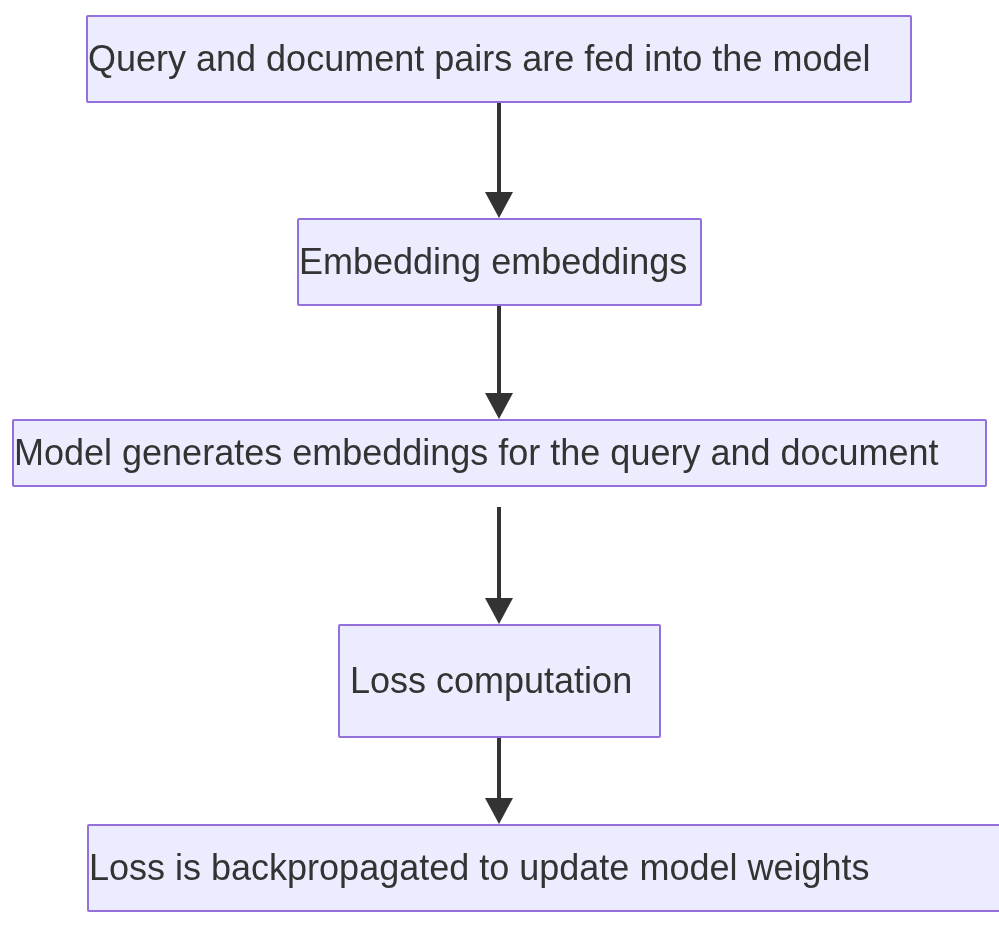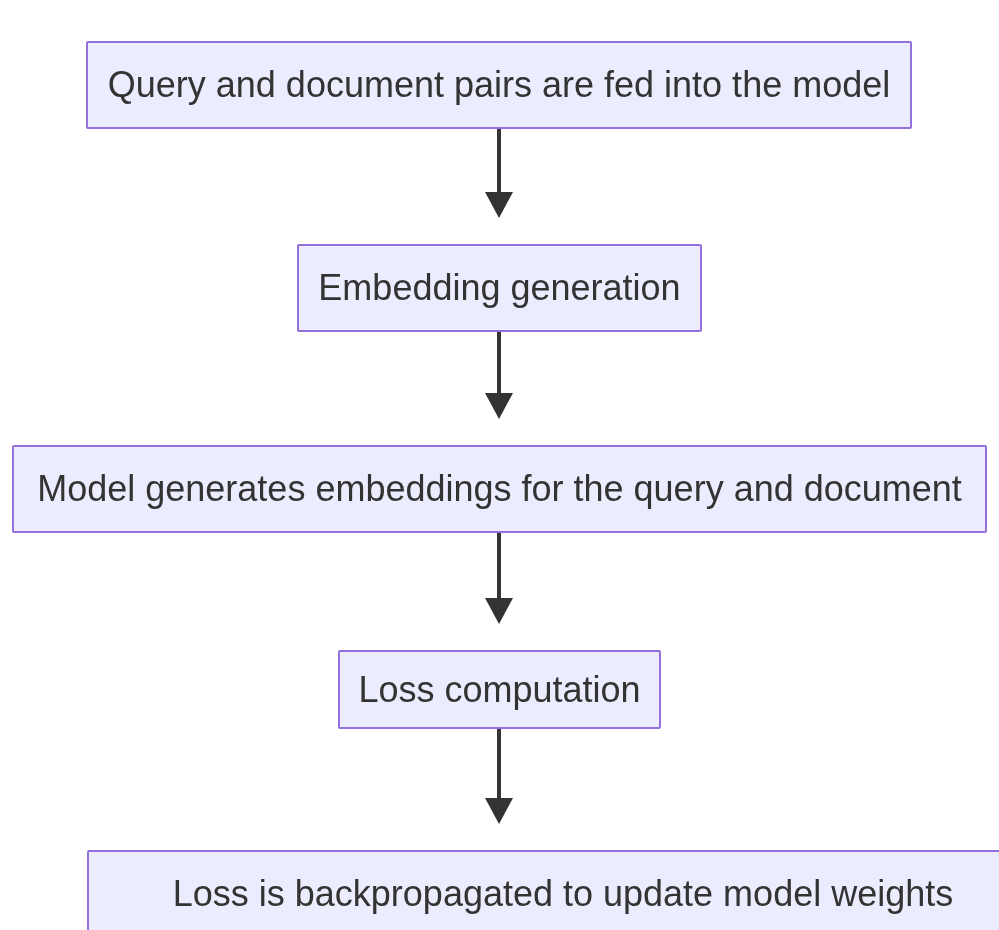--- a/index.html
+++ b/index.html
@@ -17,35 +17,34 @@
     overflow: hidden;
   }
   .node {
     position: absolute;
     box-sizing: border-box;
     background: var(--node-fill, #ECECFF);
     border: 2px solid var(--node-border, #9370DB);
     border-radius: 2px;
     display: flex;
     align-items: center;
-    justify-content: center;
+    justify-content: flex-start;
     z-index: 2;
-    margin-top: 26px;
   }
   .node span {
     font-size: 36px;
     line-height: 1.2;
     color: var(--text, #333333);
     white-space: nowrap;
     text-align: center;
   }
   .node-1 { left: 86px;  top: 15px;  width: 826px; height: 88px; }
   .node-2 { left: 297px; top: 218px; width: 405px; height: 88px; }
-  .node-3 { left: 12px;  top: 419px; width: 975px; height: 88px; }
-  .node-4 { left: 338px; top: 624px; width: 323px; height: 79px; }
+  .node-3 { left: 12px;  top: 419px; width: 975px; height: 68px; }
+  .node-4 { left: 338px; top: 624px; width: 323px; height: 114px; padding-left: 10px; }
   .node-5 { left: 87px;  top: 824px; width: 952px; height: 88px; }
 
   .edge {
     position: absolute;
     left: 485px;
     width: 28px;
     z-index: 1;
   }
   .edge .shaft {
     position: absolute;
@@ -78,21 +77,21 @@
   <div class="node node-1">
     <span>Query and document pairs are fed into the model</span>
   </div>
 
   <div class="edge edge-1">
     <div class="shaft"></div>
     <div class="head"></div>
   </div>
 
   <div class="node node-2">
-    <span>Embedding generation</span>
+    <span>Embedding embeddings</span>
   </div>
 
   <div class="edge edge-2">
     <div class="shaft"></div>
     <div class="head"></div>
   </div>
 
   <div class="node node-3">
     <span>Model generates embeddings for the query and document</span>
   </div>

